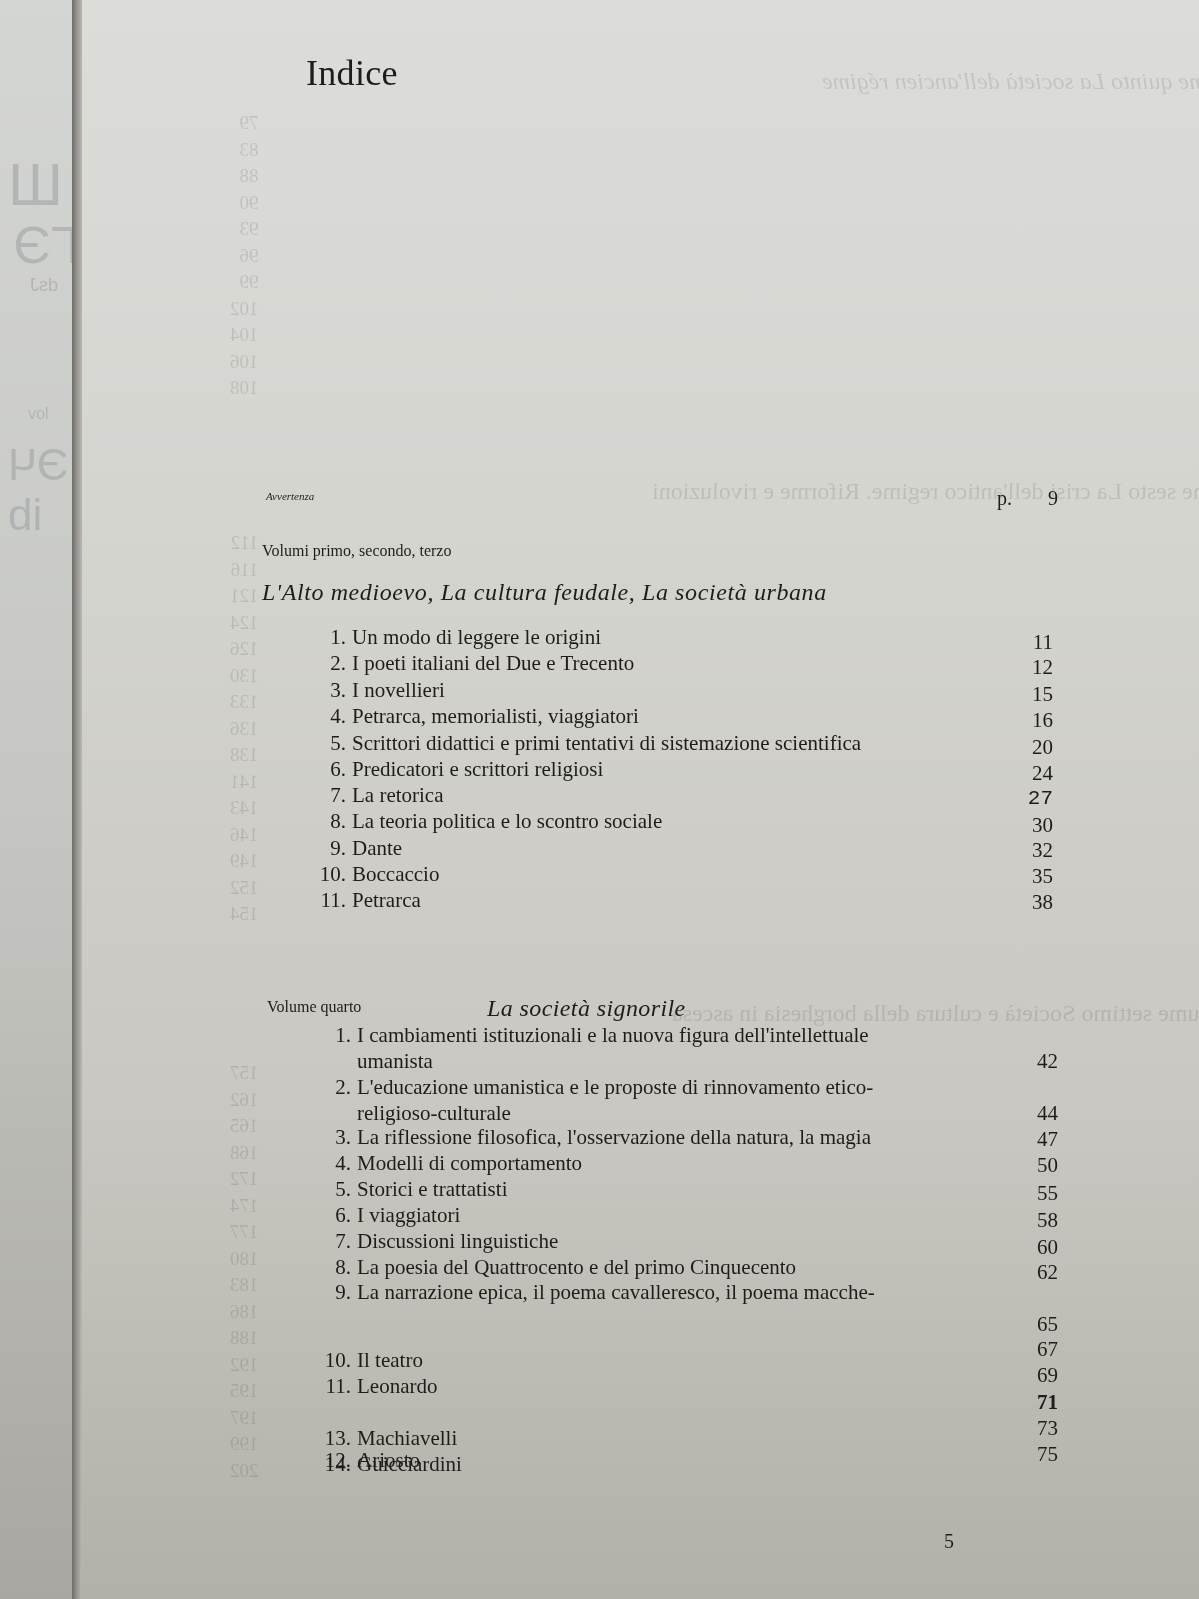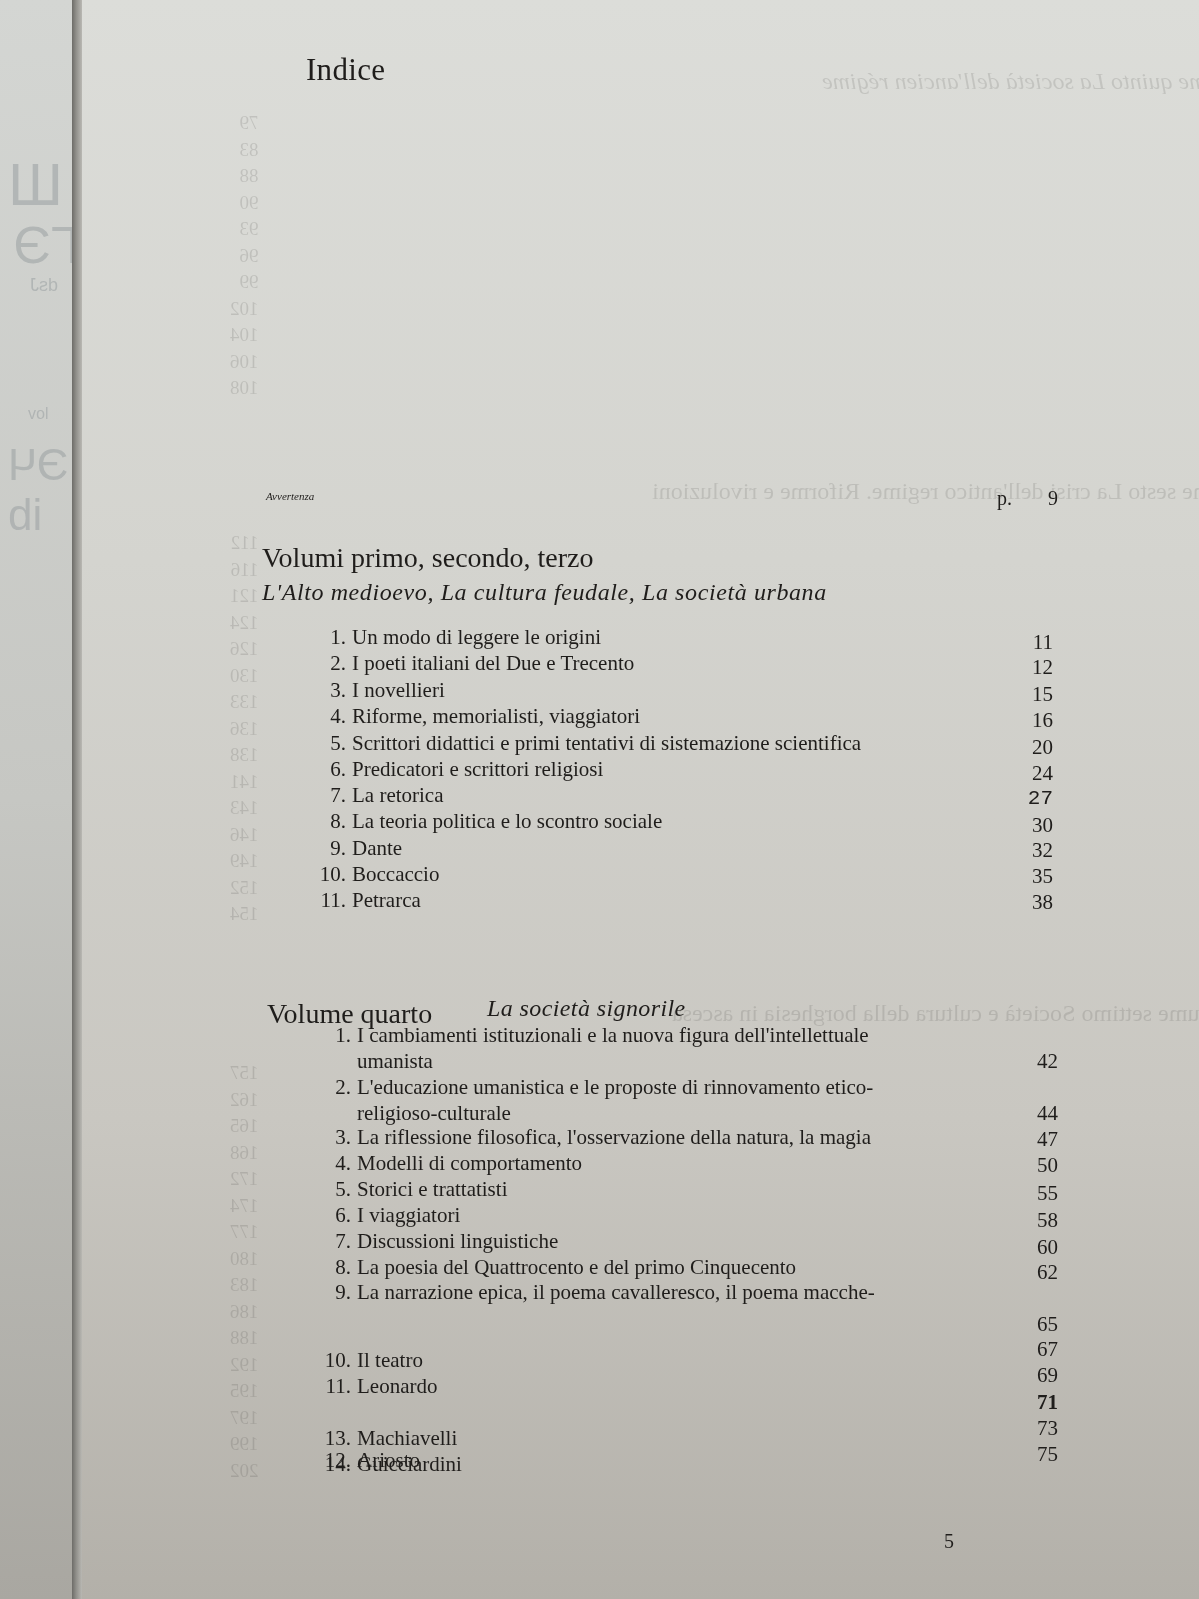--- a/index.html
+++ b/index.html
@@ -25,26 +25,26 @@
   .page {
     position: absolute; left: 82px; top: 0; width: 1117px; height: 1599px;
     background: linear-gradient(180deg, #dcddd9 0%, #d4d4cf 35%, #c9c7c1 70%, #b3b0a9 100%);
   }
   .bleed {
     position: absolute; color: #1f1d1b; opacity: 0.12; transform: scaleX(-1);
     font-family: "Liberation Serif", serif; white-space: nowrap;
   }
   .bleed-nums { position: absolute; left: 148px; top: 110px; font-size: 19px; line-height: 26.5px; color:#1f1d1b; opacity:0.13; transform: scaleX(-1); }
 
-  .t-title { position: absolute; left: 306px; top: 52px; font-size: 31px; letter-spacing: 0.3px; }
+  .t-title { position: absolute; left: 306px; top: 52px; font-size: 36px; letter-spacing: 0.3px; }
   .t-advert { position: absolute; left: 266px; top: 490px; font-size: 11px; font-style: italic; }
   .t-p { position: absolute; left: 997px; top: 487px; font-size: 20px; }
   .t-p9 { position: absolute; left: 1048px; top: 487px; font-size: 20px; }
 
-  .vol-head { position: absolute; font-size: 28px; white-space: nowrap; }
+  .vol-head { position: absolute; font-size: 16px; white-space: nowrap; }
   .vol-sub { position: absolute; font-size: 24px; font-style: italic; letter-spacing: 0.6px; white-space: nowrap; }
 
   .entry { position: absolute; font-size: 21px; white-space: nowrap; line-height: 26px; }
   .entry .num { display: inline-block; text-align: right; width: 34px; margin-right: 6px; }
   .entry .txt { display: inline-block; }
   .entry .cont { display: block; padding-left: 40px; }
   .pg { position: absolute; font-size: 21px; text-align: right; width: 50px; }
 
   .folio { position: absolute; left: 944px; top: 1530px; font-size: 20px; }
 </style>
@@ -80,21 +80,21 @@
 <div class="vol-head" style="left:262px; top:542px;">Volumi primo, secondo, terzo</div>
 <div class="vol-sub" style="left:262px; top:579px;">L'Alto medioevo, La cultura feudale, La società urbana</div>
 
 <div id="vol0">
     <div class="entry" style="left: 312px; top: 624px;"><span class="num">1.</span><span class="txt">Un modo di leggere le origini</span></div>
     <div class="pg" style="left: 1003px; top: 630px;">11</div>
     <div class="entry" style="left: 312px; top: 650px;"><span class="num">2.</span><span class="txt">I poeti italiani del Due e Trecento</span></div>
     <div class="pg" style="left: 1003px; top: 655px;">12</div>
     <div class="entry" style="left: 312px; top: 677px;"><span class="num">3.</span><span class="txt">I novellieri</span></div>
     <div class="pg" style="left: 1003px; top: 682px;">15</div>
-    <div class="entry" style="left: 312px; top: 703px;"><span class="num">4.</span><span class="txt">Riforme, memorialisti, viaggiatori</span></div>
+    <div class="entry" style="left: 312px; top: 703px;"><span class="num">4.</span><span class="txt">Petrarca, memorialisti, viaggiatori</span></div>
     <div class="pg" style="left: 1003px; top: 708px;">16</div>
     <div class="entry" style="left: 312px; top: 730px;"><span class="num">5.</span><span class="txt">Scrittori didattici e primi tentativi di sistemazione scientifica</span></div>
     <div class="pg" style="left: 1003px; top: 735px; text-align: right;">20</div>
     <div class="entry" style="left: 312px; top: 756px;"><span class="num">6.</span><span class="txt">Predicatori e scrittori religiosi</span></div>
     <div class="pg" style="left: 1003px; top: 761px;">24</div>
     <div class="entry" style="left: 312px; top: 782px;"><span class="num">7.</span><span class="txt">La retorica</span></div>
     <div class="pg" style="left: 1003px; top: 787px; font-family: Liberation Mono, monospace;">27</div>
     <div class="entry" style="left: 312px; top: 808px;"><span class="num">8.</span><span class="txt">La teoria politica e lo scontro sociale</span></div>
     <div class="pg" style="left: 1003px; top: 813px;">30</div>
     <div class="entry" style="left: 312px; top: 835px;"><span class="num">9.</span><span class="txt">Dante</span></div>

